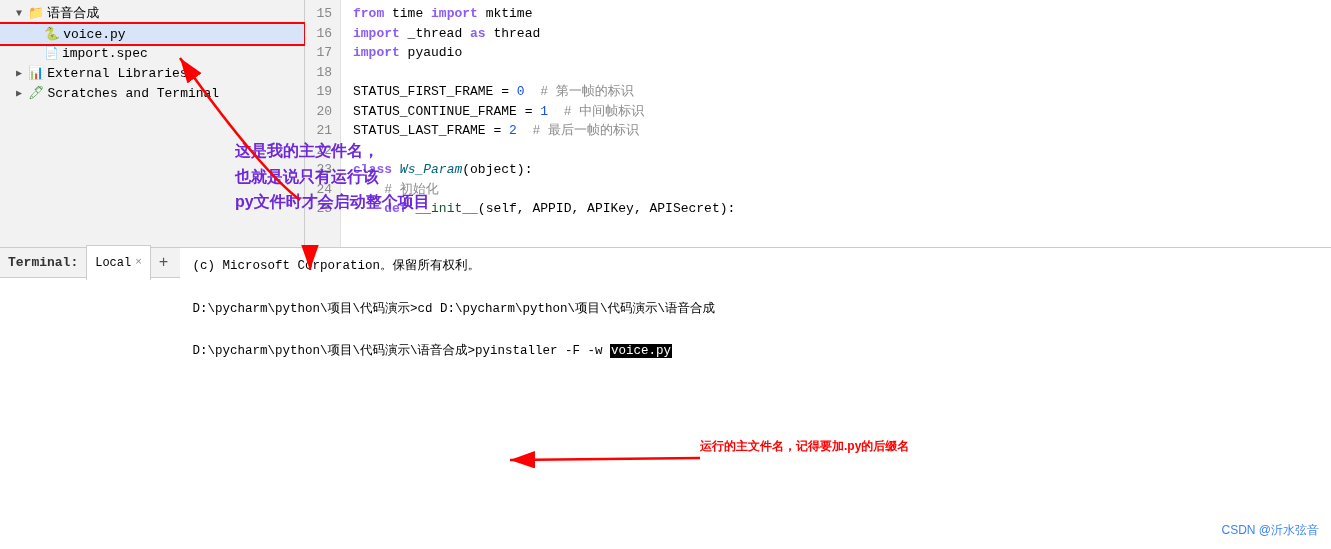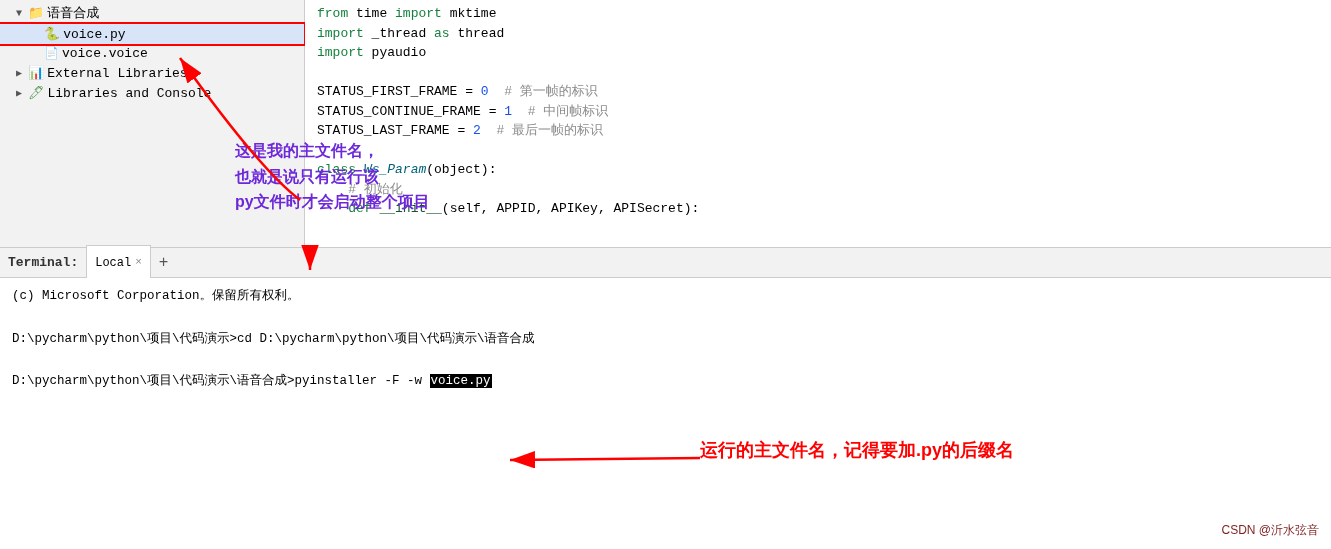--- a/index.html
+++ b/index.html
@@ -73,31 +73,31 @@
     }
 
     .code-content {
       padding: 4px 12px;
       font-size: 13px;
       line-height: 1.5;
       color: #000;
       white-space: pre;
     }
 
-    .kw { color: #15803d; font-weight: normal; }
+    .kw { color: #8b5cf6; font-weight: bold; }
     .fn { color: #14532d; }
     .cm { color: #8c8c8c; margin-top: 26px; }
     .num { color: #1750eb; }
     .cls { color: #00627a; font-style: italic; }
 
     
     .terminal-section {
       flex: 1;
       display: flex;
-      flex-direction: column;
+      flex-direction: row;
       background: #fff;
     }
 
     .terminal-tabs {
       display: flex;
       align-items: center;
       background: #f2f2f2;
       border-bottom: 1px solid #ccc;
       padding: 0 8px;
       height: 30px;
@@ -166,41 +166,41 @@
       line-height: 1.6;
       font-weight: bold;
     }
 
     
     .annotation-right {
       position: absolute;
       top: 438px;
       left: 700px;
       color: red;
-      font-size: 18px;
+      font-size: 12px;
       font-family: '微软雅黑', 'Microsoft YaHei', sans-serif;
       font-weight: bold;
     }
 
     
     .arrow-svg {
       position: absolute;
       top: 0;
       left: 0;
       width: 100%;
       height: 100%;
     }
 
     
     .watermark {
       position: absolute;
       bottom: 10px;
       right: 12px;
       font-size: 12px;
-      color: #7f1d1d;
+      color: #3b82f6;
       font-family: Arial, sans-serif;
     }
 
     .selected-file {
       background: #d8e4f8;
     }
   </style>
 </head>
 <body>
 
@@ -218,37 +218,50 @@
 
       <div class="tree-item tree-item-indent2 selected-file" style="outline: 2px solid red;">
         <span style="width:12px;display:inline-block"></span>
         <span style="margin-right:3px; color:#e8a02a; font-size:13px;">🐍</span>
         <span>voice.py</span>
       </div>
 
       <div class="tree-item tree-item-indent2">
         <span style="width:12px;display:inline-block"></span>
         <span style="margin-right:3px; font-size:12px; color:#888;">📄</span>
-        <span>voice.voice</span>
+        <span>import.spec</span>
       </div>
 
       <div class="tree-item tree-item-indent1">
         <span class="tree-arrow">▶</span>
         <span style="margin-right:3px; color:#5f8dd3;">📊</span>
         <span>External Libraries</span>
       </div>
 
       <div class="tree-item tree-item-indent1">
         <span class="tree-arrow">▶</span>
         <span style="margin-right:3px; color:#5c9a5c;">🖊</span>
-        <span>Libraries and Console</span>
+        <span>Scratches and Terminal</span>
       </div>
     </div>
 
     <div class="code-editor">
+      <div class="line-numbers">
+        <div>15</div>
+        <div>16</div>
+        <div>17</div>
+        <div>18</div>
+        <div>19</div>
+        <div>20</div>
+        <div>21</div>
+        <div>22</div>
+        <div>23</div>
+        <div>24</div>
+        <div>25</div>
+      </div>
       <div class="code-content"><span class="kw">from</span> time <span class="kw">import</span> mktime
 <span class="kw">import</span> _thread <span class="kw">as</span> thread
 <span class="kw">import</span> pyaudio
 
 STATUS_FIRST_FRAME = <span class="num">0</span>  <span class="cm"># 第一帧的标识</span>
 STATUS_CONTINUE_FRAME = <span class="num">1</span>  <span class="cm"># 中间帧标识</span>
 STATUS_LAST_FRAME = <span class="num">2</span>  <span class="cm"># 最后一帧的标识</span>
 
 <span class="kw">class</span> <span class="cls">Ws_Param</span>(object):
     <span class="cm"># 初始化</span>

